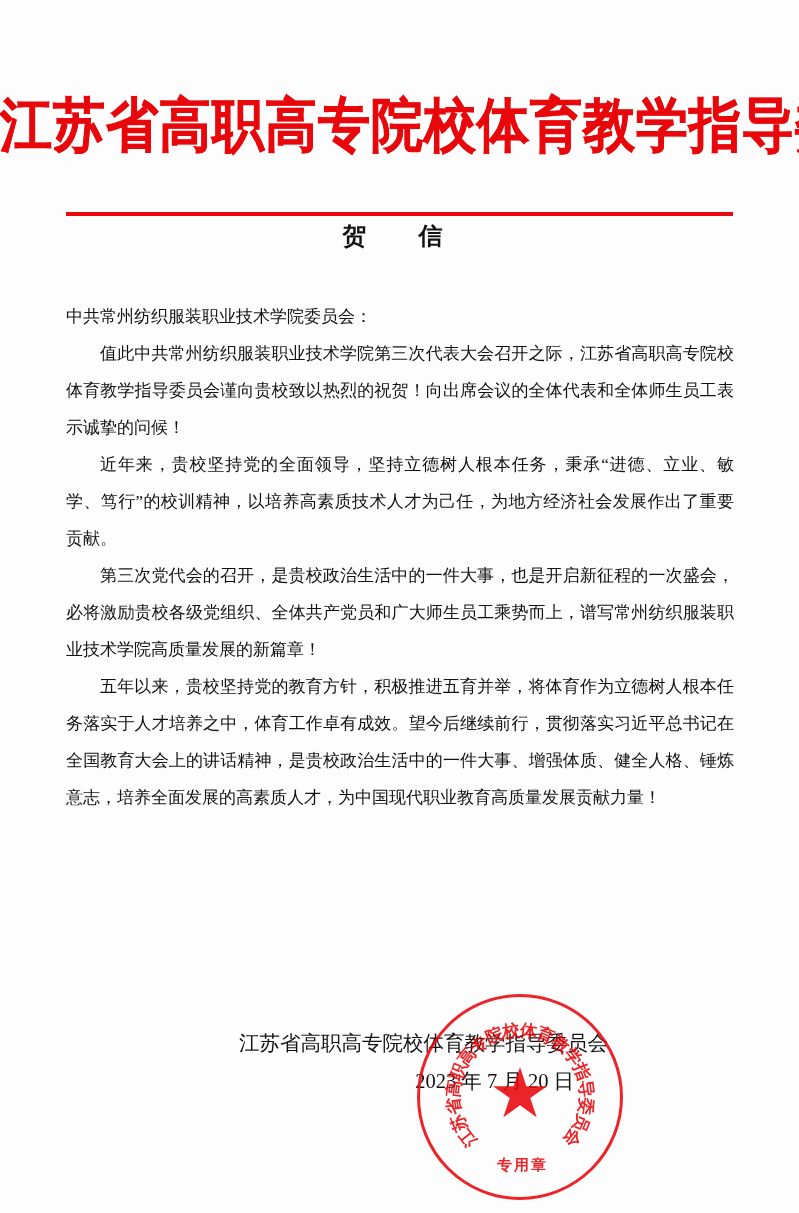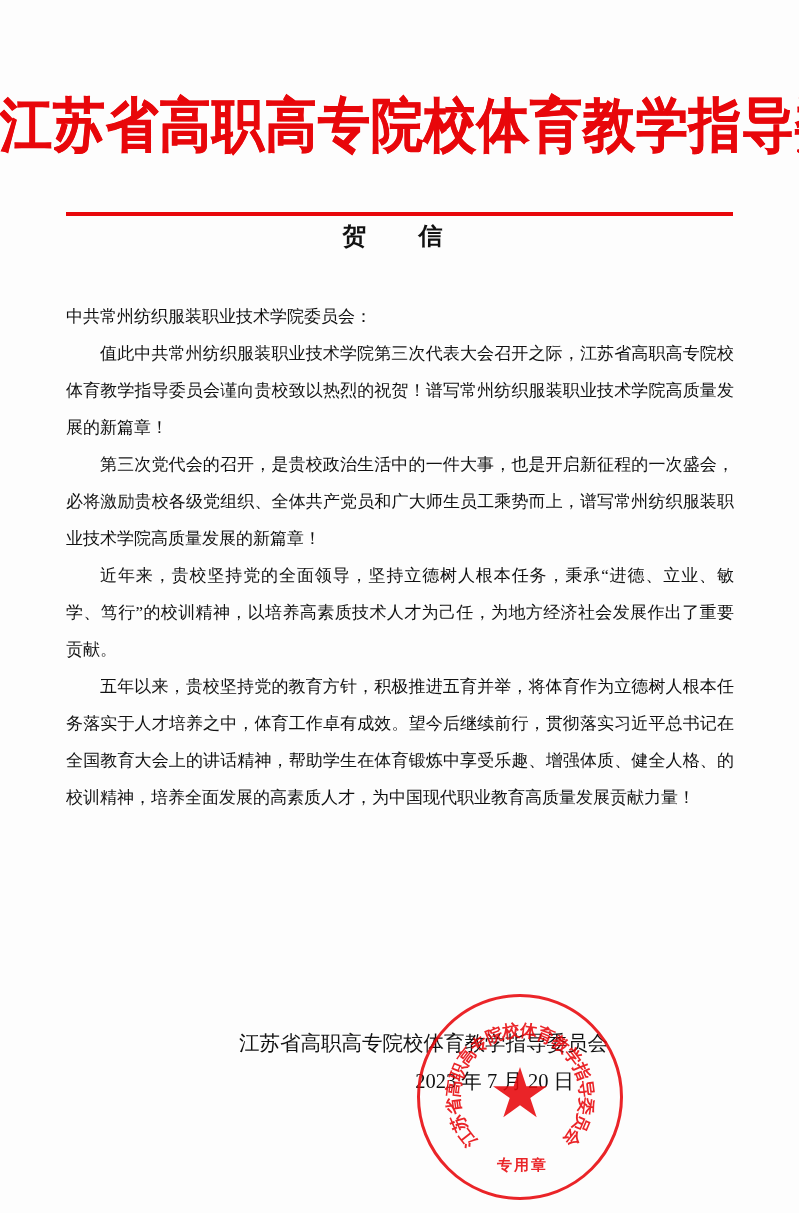--- a/index.html
+++ b/index.html
@@ -159,24 +159,24 @@
   <div class="letterhead">
     <div class="letterhead-title">江苏省高职高专院校体育教学指导委员会</div>
   </div>
 
   <div class="letterhead-rule"></div>
 
   <div class="doc-title">贺　信</div>
 
   <div class="content">
     <p>中共常州纺织服装职业技术学院委员会：</p>
-    <p class="indent">值此中共常州纺织服装职业技术学院第三次代表大会召开之际，江苏省高职高专院校体育教学指导委员会谨向贵校致以热烈的祝贺！谱写常州纺织服装职业技术学院高质量发展的新篇章！</p>
+    <p class="indent">值此中共常州纺织服装职业技术学院第三次代表大会召开之际，江苏省高职高专院校体育教学指导委员会谨向贵校致以热烈的祝贺！向出席会议的全体代表和全体师生员工表示诚挚的问候！</p>
+    <p class="indent">近年来，贵校坚持党的全面领导，坚持立德树人根本任务，秉承“进德、立业、敏学、笃行”的校训精神，以培养高素质技术人才为己任，为地方经济社会发展作出了重要贡献。</p>
     <p class="indent">第三次党代会的召开，是贵校政治生活中的一件大事，也是开启新征程的一次盛会，必将激励贵校各级党组织、全体共产党员和广大师生员工乘势而上，谱写常州纺织服装职业技术学院高质量发展的新篇章！</p>
-    <p class="indent">近年来，贵校坚持党的全面领导，坚持立德树人根本任务，秉承“进德、立业、敏学、笃行”的校训精神，以培养高素质技术人才为己任，为地方经济社会发展作出了重要贡献。</p>
-    <p class="indent">五年以来，贵校坚持党的教育方针，积极推进五育并举，将体育作为立德树人根本任务落实于人才培养之中，体育工作卓有成效。望今后继续前行，贯彻落实习近平总书记在全国教育大会上的讲话精神，帮助学生在体育锻炼中享受乐趣、增强体质、健全人格、的校训精神，培养全面发展的高素质人才，为中国现代职业教育高质量发展贡献力量！</p>
+    <p class="indent">五年以来，贵校坚持党的教育方针，积极推进五育并举，将体育作为立德树人根本任务落实于人才培养之中，体育工作卓有成效。望今后继续前行，贯彻落实习近平总书记在全国教育大会上的讲话精神，是贵校政治生活中的一件大事、增强体质、健全人格、锤炼意志，培养全面发展的高素质人才，为中国现代职业教育高质量发展贡献力量！</p>
   </div>
 
   <div class="signature">
     <div class="line">江苏省高职高专院校体育教学指导委员会</div>
     <div class="date">2023 年 7 月 20 日</div>
   </div>
 
   <div class="seal">
     <div class="seal-ring-text">
         <span style="transform: rotate(-128deg) translate(-50%, -78px) rotate(0deg);">江</span>

